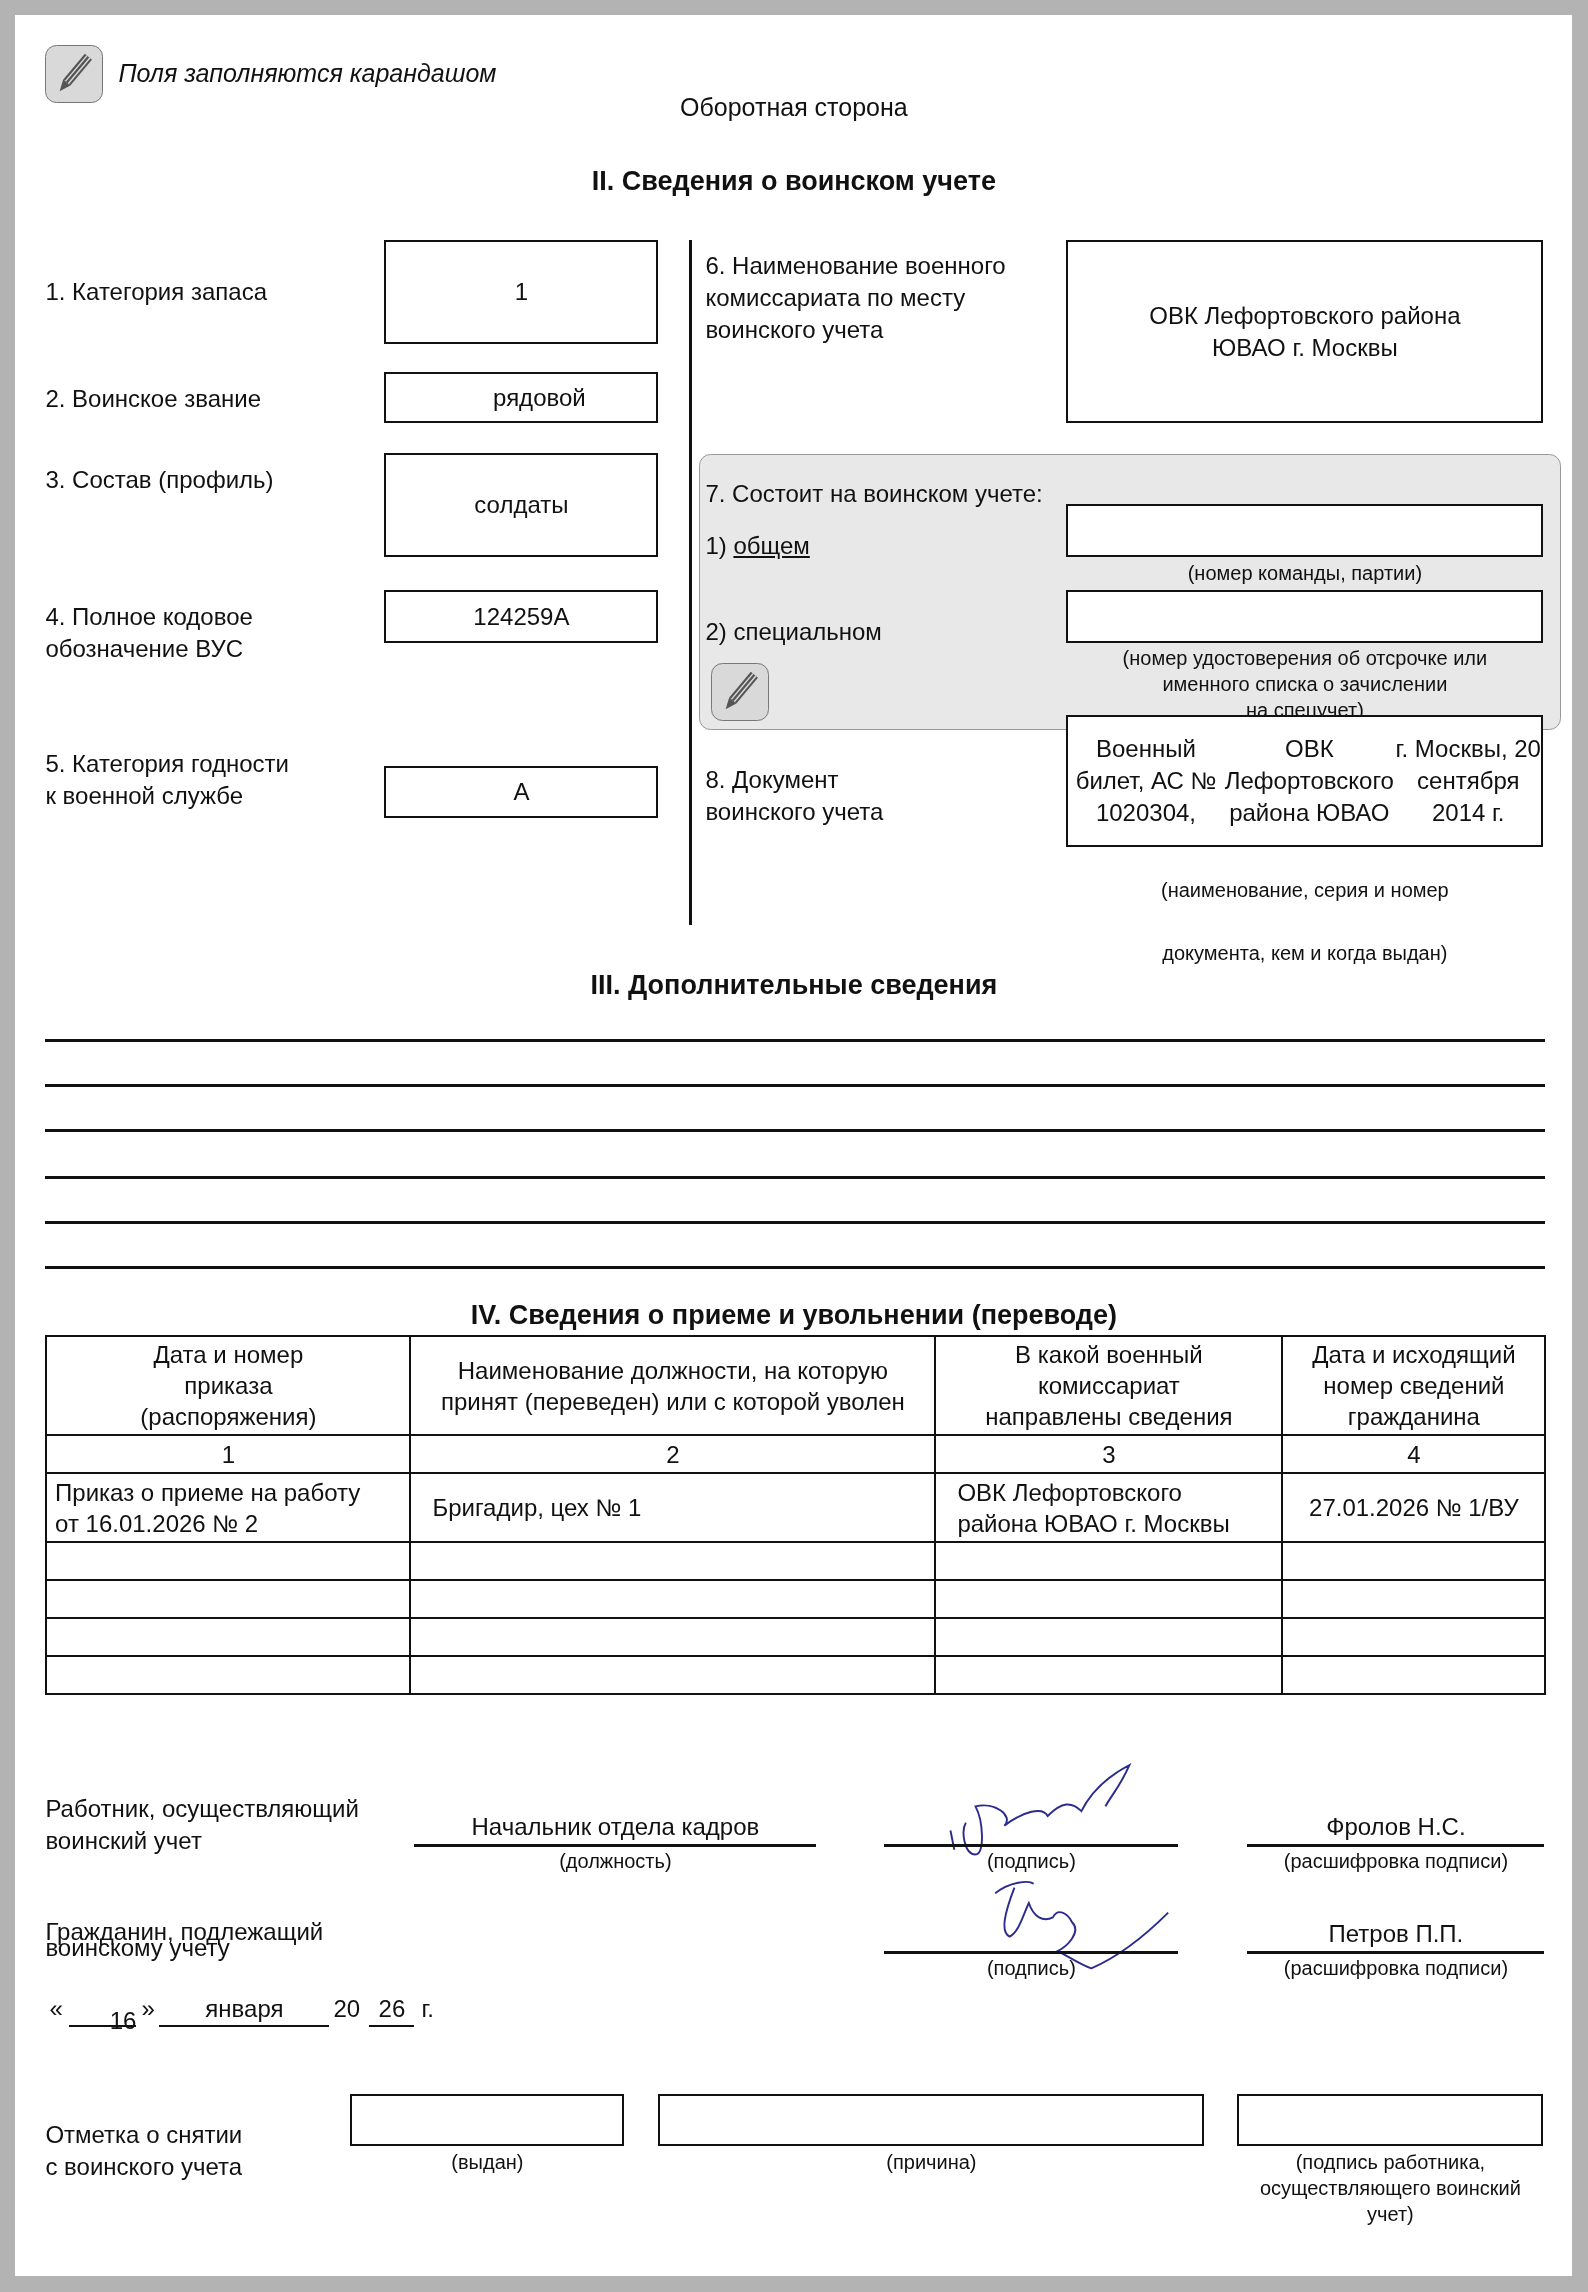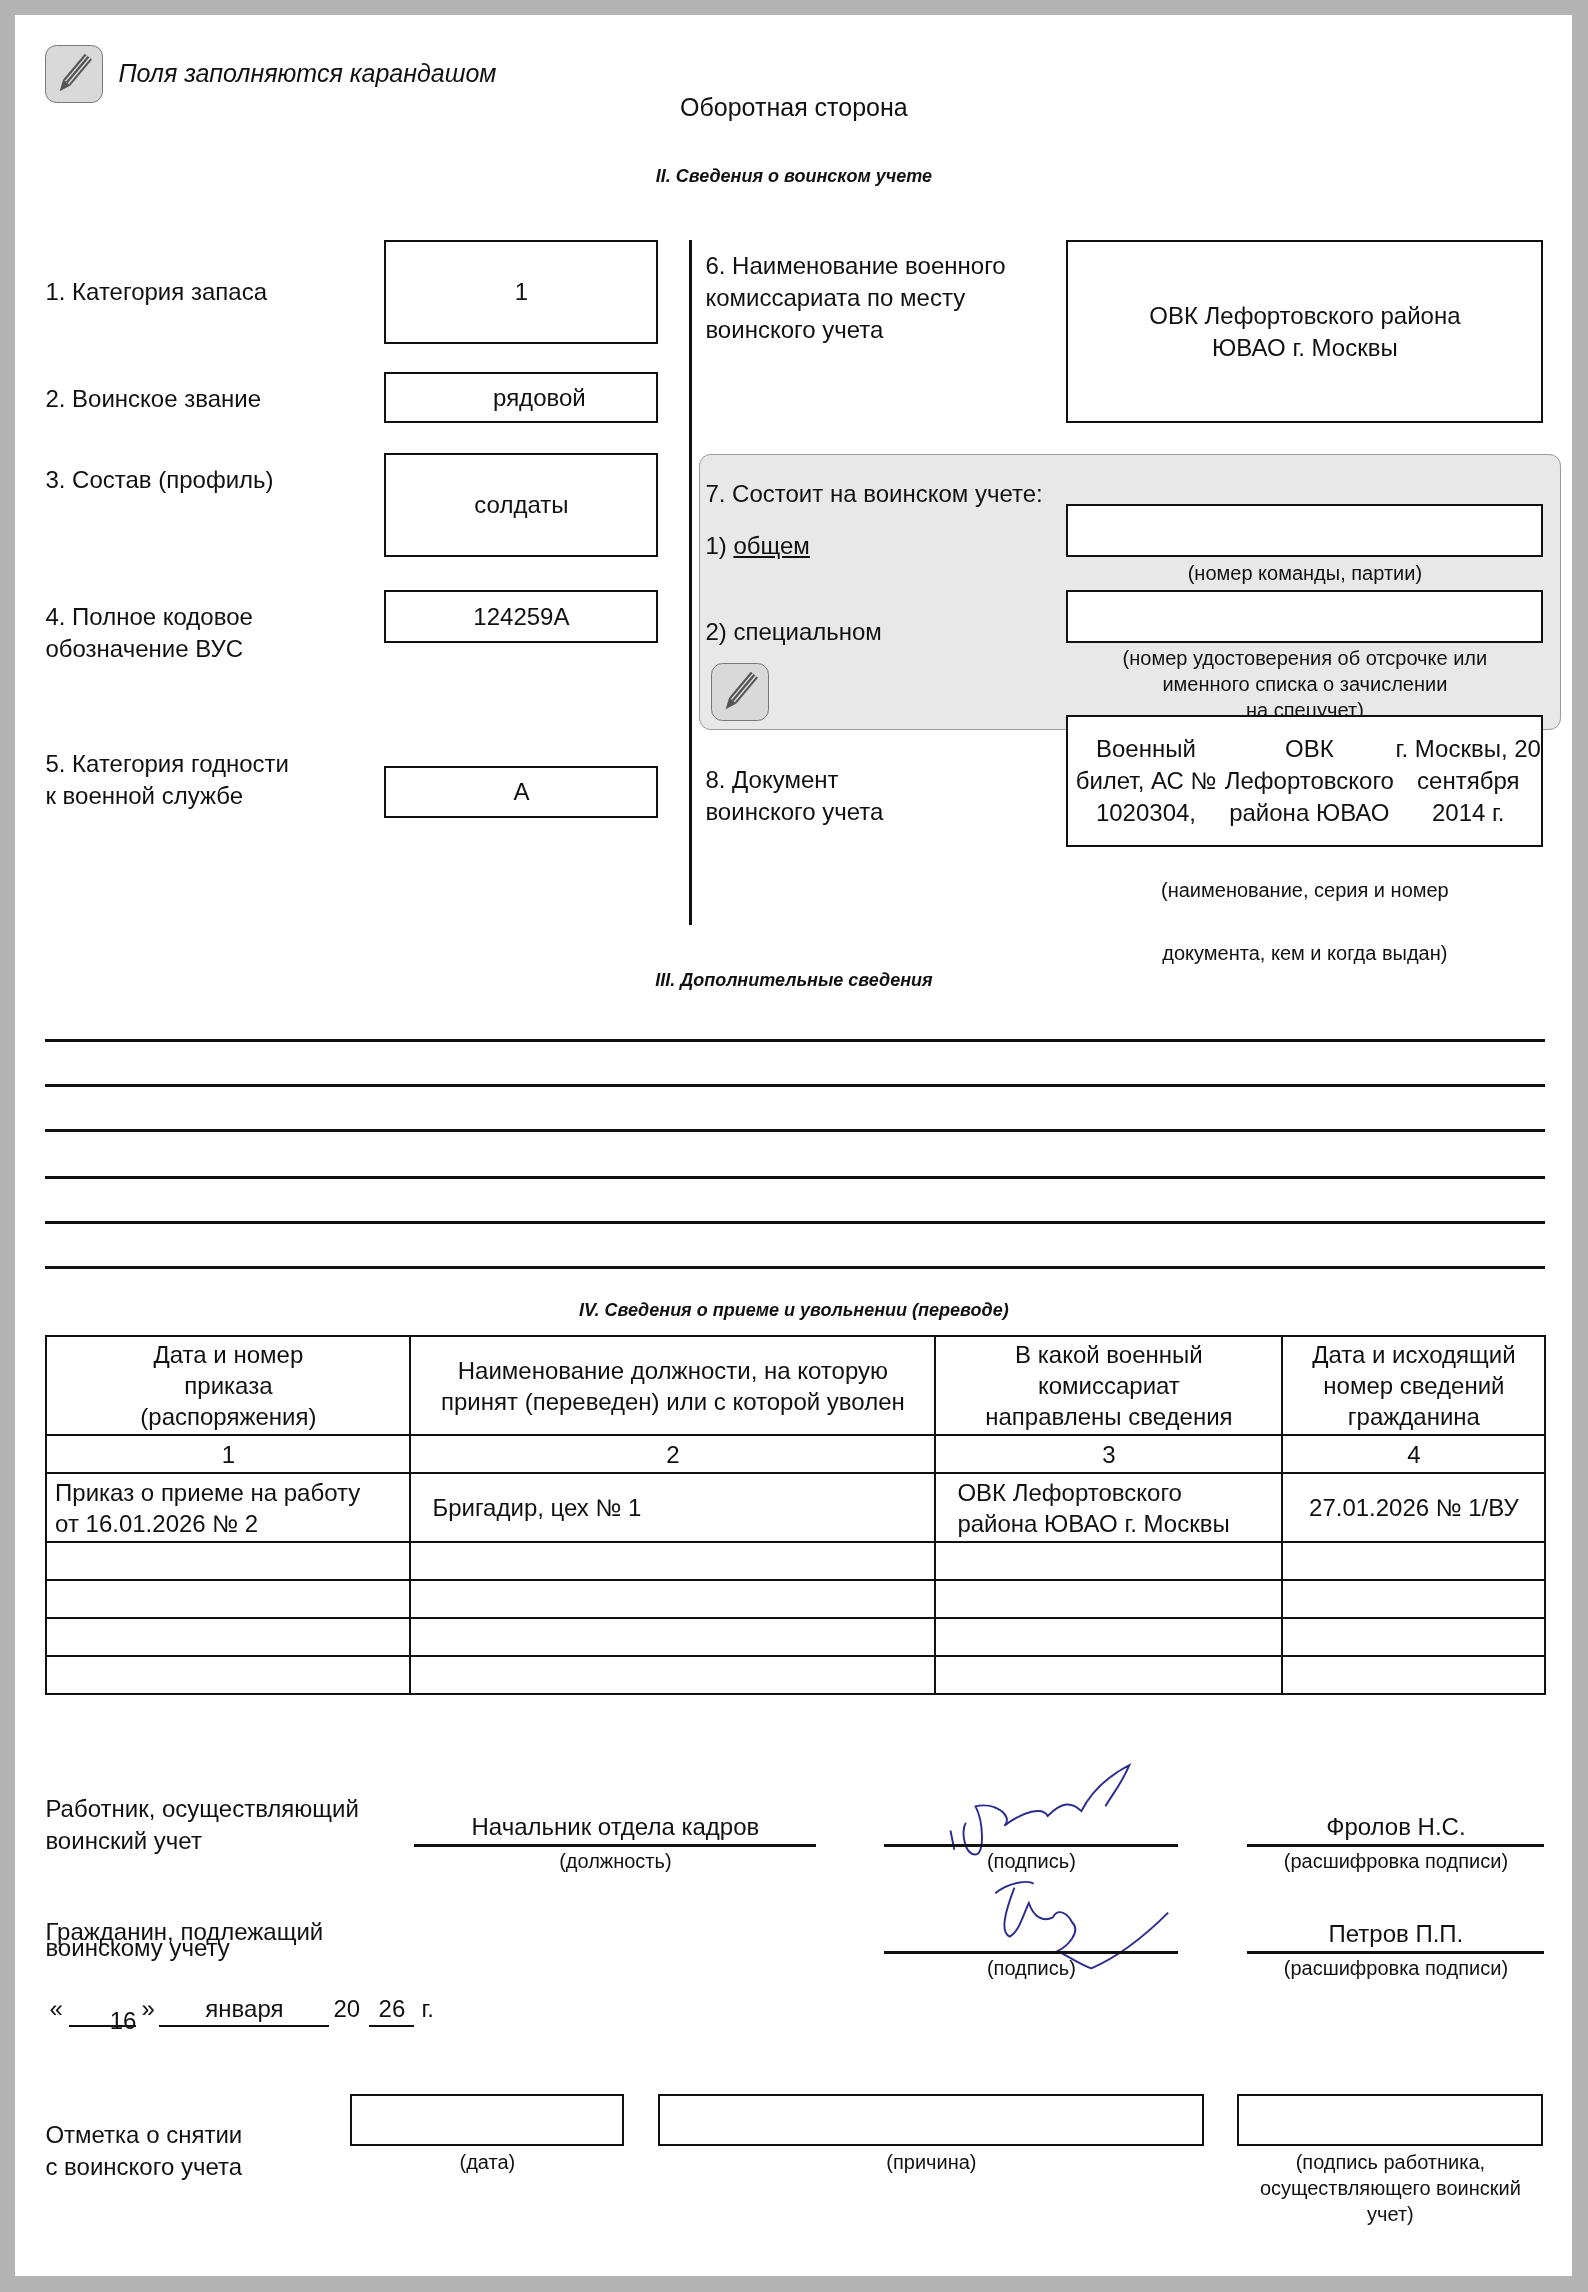--- a/index.html
+++ b/index.html
@@ -2,21 +2,21 @@
 <html><head>
 <meta charset="utf-8">
 <style>
   html, body { margin:0; padding:0; }
   body { width:1589px; height:2292px; background:#b3b3b3; position:relative; overflow:hidden;
          font-family:"Liberation Sans", sans-serif; color:#111; }
   .page { position:absolute; left:15.4px; top:15.4px; width:1557px; height:2261px; background:#fff; }
   .abs { position:absolute; }
   .t { font-size:24px; line-height:32px; white-space:nowrap; }
   .cap { font-size:20px; line-height:26px; text-align:center; }
-  .hdr { font-size:18px; font-weight:bold; text-align:center;font-style:italic; }
+  .hdr { font-size:27px; font-weight:bold; text-align:center; }
   .box { position:absolute; border:2.9px solid #111; box-sizing:border-box; background:#fff;
          display:flex; align-items:center; justify-content:center; text-align:center;
          font-size:24px; line-height:32px; }
   .gray7 { position:absolute; left:684px; top:439px; width:862px; height:276px; background:#e8e8e8;
            border:1.9px solid #999; border-radius:11.5px; box-sizing:border-box; }
   .pencil { position:absolute; width:58px; height:58px; box-sizing:border-box; border:1.9px solid #777;
             border-radius:11.5px; background:#d9d9d9; }
   .pencil svg { width:100%; height:100%; }
   .hline { position:absolute; height:2.9px; background:#111; }
   .vline { position:absolute; width:2.9px; background:#111; }
@@ -244,21 +244,21 @@
   <div class="abs t" style="left:354px; width:45px; top:1978px; text-align:center;">26</div>
   <div class="hline" style="left:354px; width:45px; top:2010px; height:1.9px;"></div>
   <div class="abs t" style="left:406px; top:1978px;">г.</div>
 
   <div class="abs t" style="left:30px; top:2104px;">Отметка о снятии</div>
   <div class="abs t" style="left:30px; top:2136px;">с воинского учета</div>
 
   <div class="box" style="left:335px; top:2079px; width:274px; height:52px;">
       <span></span>
     </div>
-  <div class="abs cap" style="left:335px; width:274px; top:2134px;">(дата)</div>
+  <div class="abs cap" style="left:335px; width:274px; top:2134px;">(выдан)</div>
 
   <div class="box" style="left:643px; top:2079px; width:546px; height:52px;">
       <span></span>
     </div>
   <div class="abs cap" style="left:643px; width:546px; top:2134px;">(причина)</div>
 
   <div class="box" style="left:1222px; top:2079px; width:306px; height:52px;">
       <span></span>
     </div>
   <div class="abs cap" style="left:1222px; width:306px; top:2134px;">(подпись работника,</div>

